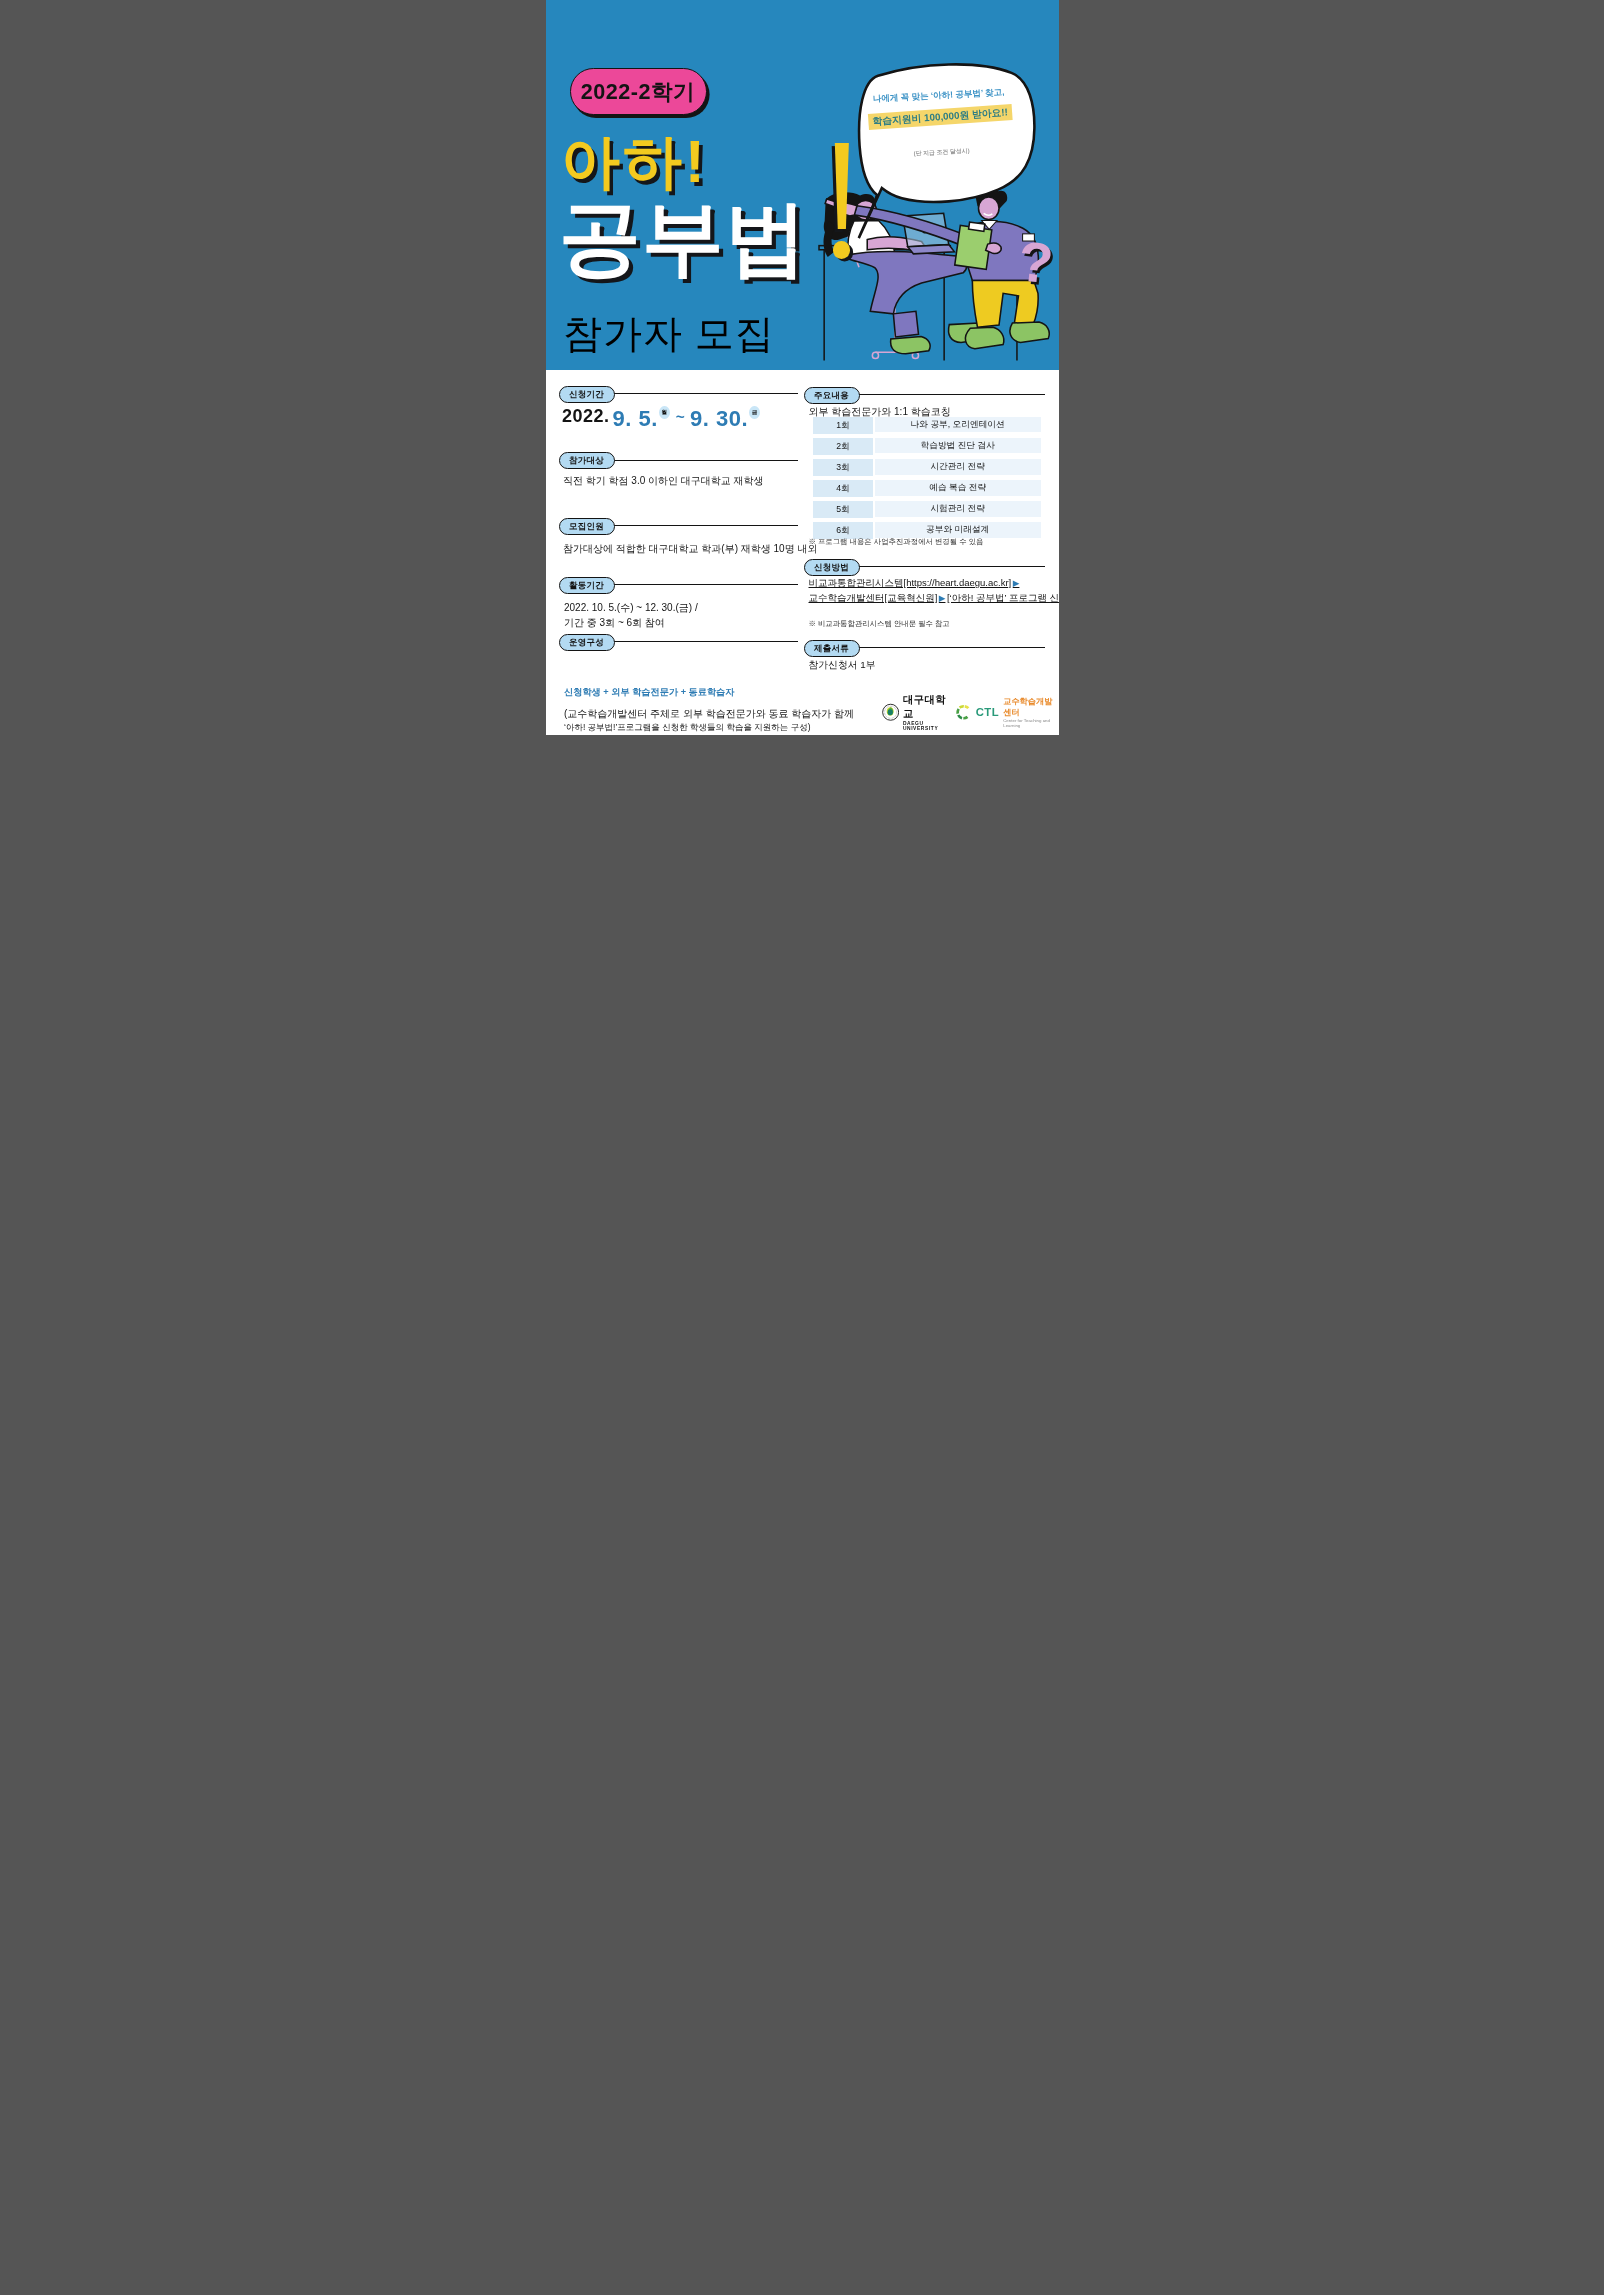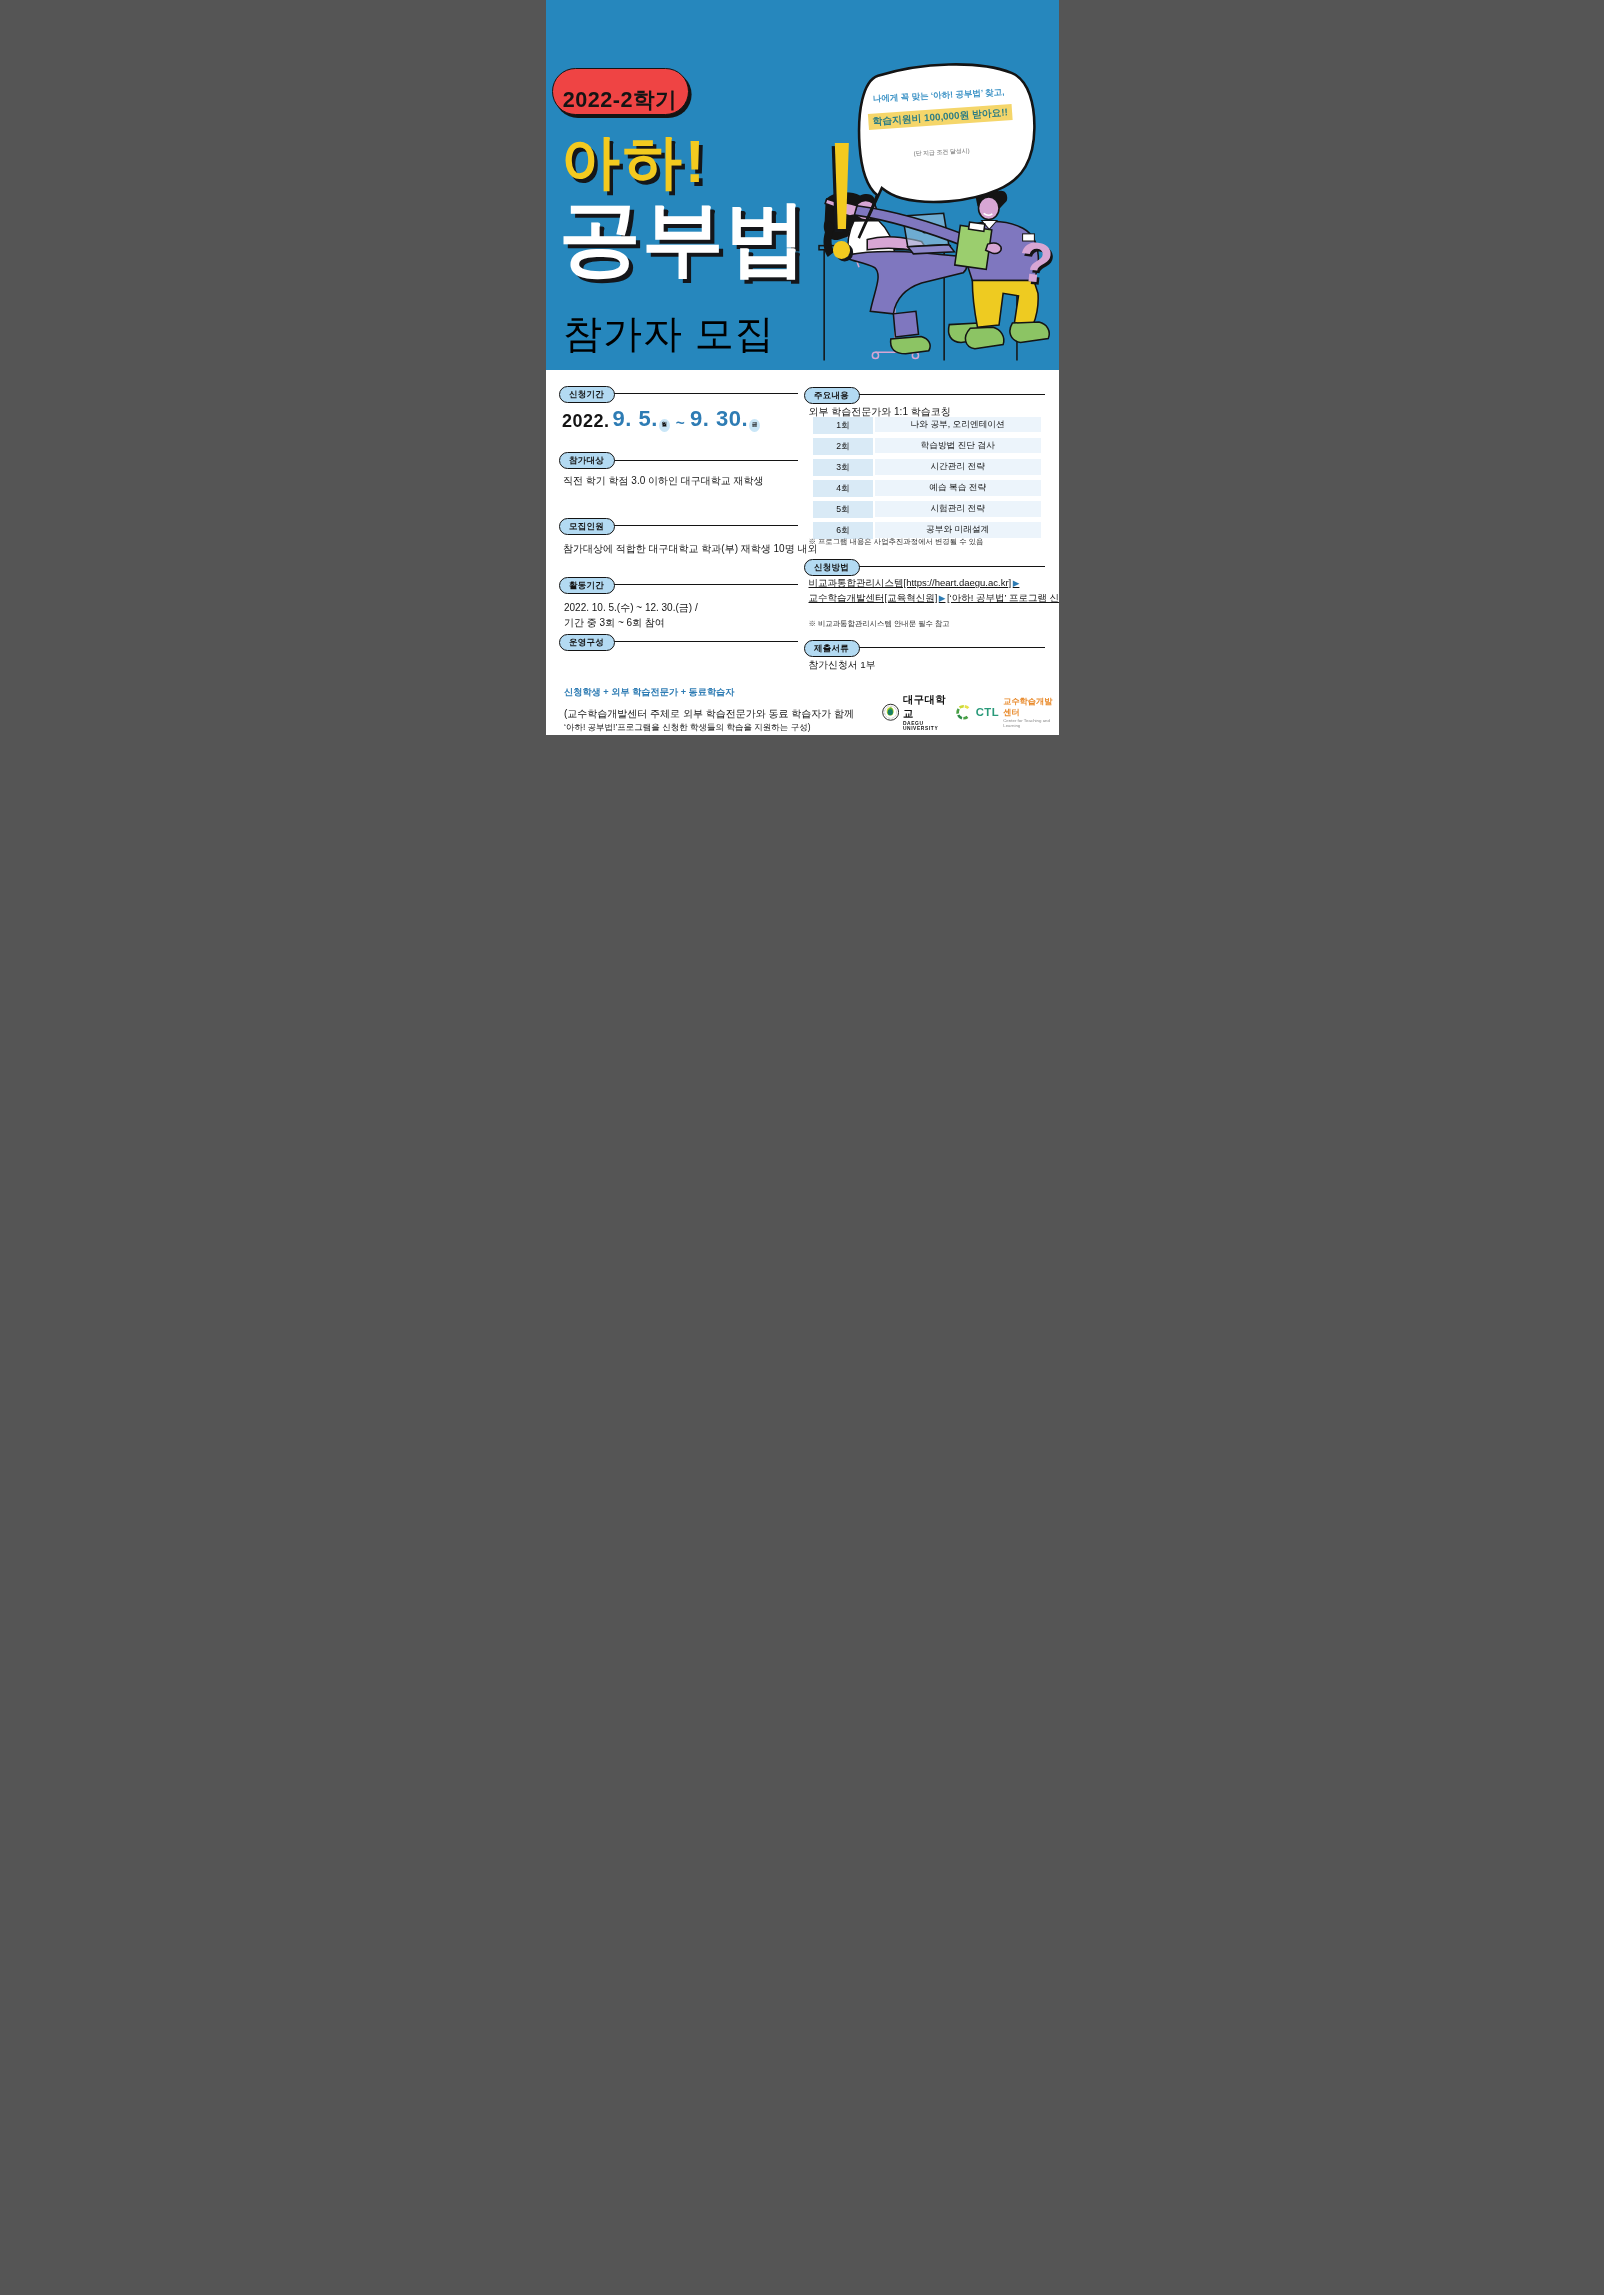--- a/index.html
+++ b/index.html
@@ -1,22 +1,22 @@
 <!DOCTYPE html>
 <html style="font-size:8.2px"><head>
 <meta charset="utf-8">
 <style>
   html,body{margin:0;padding:0;background:#555;}
   .poster{position:relative;width:513px;height:735px;margin:0 auto;background:#ffffff;
           font-family:"Liberation Sans",sans-serif;overflow:hidden;}
   
   .hero{position:absolute;left:0;top:0;width:513px;height:370px;background:#2687bd;}
-  .semester-badge{position:absolute;left:6px;top:68px;width:135px;height:45px;background:#ef4444;
+  .semester-badge{position:absolute;left:24px;top:68px;width:135px;height:45px;background:#ec4899;
           border:1.5px solid #141414;border-radius:23.6px;box-shadow:2.6px 3.1px 0 #141414;
-          display:flex;align-items:flex-end;justify-content:center;z-index:5;}
+          display:flex;align-items:center;justify-content:center;z-index:5;}
   .semester-badge span{font-size:21.6px;font-weight:800;color:#141414;letter-spacing:0.5px;}
   .title1{position:absolute;left:15.4px;top:133px;margin:0;font-size:59px;line-height:1;font-weight:900;
           color:#f3ca1f;text-shadow:3.6px 3.6px 0 #14161a;letter-spacing:3.1px;z-index:4;}
   .title2{position:absolute;left:13.3px;top:197px;margin:0;font-size:82px;line-height:1;font-weight:900;
           color:#ffffff;text-shadow:4.1px 4.1px 0 #14161a;letter-spacing:1px;z-index:4;}
   .title3{position:absolute;left:17.5px;top:314px;margin:0;font-size:39px;line-height:1;font-weight:400;
           color:#000000;letter-spacing:1px;z-index:4;}
   
   .excl{position:absolute;left:283px;top:143px;width:31px;height:133px;z-index:3;}
   .excl-sh-bar,.excl-bar{position:absolute;left:4.1px;top:0;width:18.5px;height:86px;
@@ -38,21 +38,21 @@
           color:#9b9b9b;}
   .illus{position:absolute;left:272px;top:190px;width:241px;height:180px;z-index:2;}
   
   .pill{position:absolute;width:54px;height:15.4px;background:#b3daf2;border:1.5px solid #141414;
         border-radius:9.2px;display:flex;align-items:center;justify-content:center;z-index:3;}
   .pill span{font-size:8.5px;font-weight:800;color:#141414;letter-spacing:0.3px;}
   .rule{position:absolute;height:1px;background:#141414;z-index:2;}
   .body-text{position:absolute;font-size:10px;color:#141414;white-space:nowrap;}
   .note-text{position:absolute;font-size:7.4px;color:#2b2b2b;white-space:nowrap;}
   
-  .date-row{position:absolute;left:16.4px;top:406px;display:flex;align-items:flex-end;gap:3.1px;}
+  .date-row{position:absolute;left:16.4px;top:406px;display:flex;align-items:flex-start;gap:3.1px;}
   .d-year{font-size:18px;font-weight:700;color:#141414;letter-spacing:0.5px;}
   .d-num{font-size:22px;font-weight:800;color:#2e7cb4;letter-spacing:0.5px;}
   .d-badge{width:10.8px;height:13.3px;border-radius:50%;background:#c9e6f7;color:#141414;font-size:5.6px;
            font-weight:800;display:inline-flex;align-items:center;justify-content:center;margin:0 1px 0 -2.1px;}
   .d-tilde{font-size:15.4px;font-weight:800;color:#2e7cb4;margin:2.1px 2.1px 0 2.1px;}
   
   .hl-blue{position:absolute;font-size:9.2px;font-weight:800;color:#2e7cb4;white-space:nowrap;}
   
   .tbl{position:absolute;left:267px;top:417px;width:228px;}
   .trow{display:flex;margin-bottom:4.1px;}

